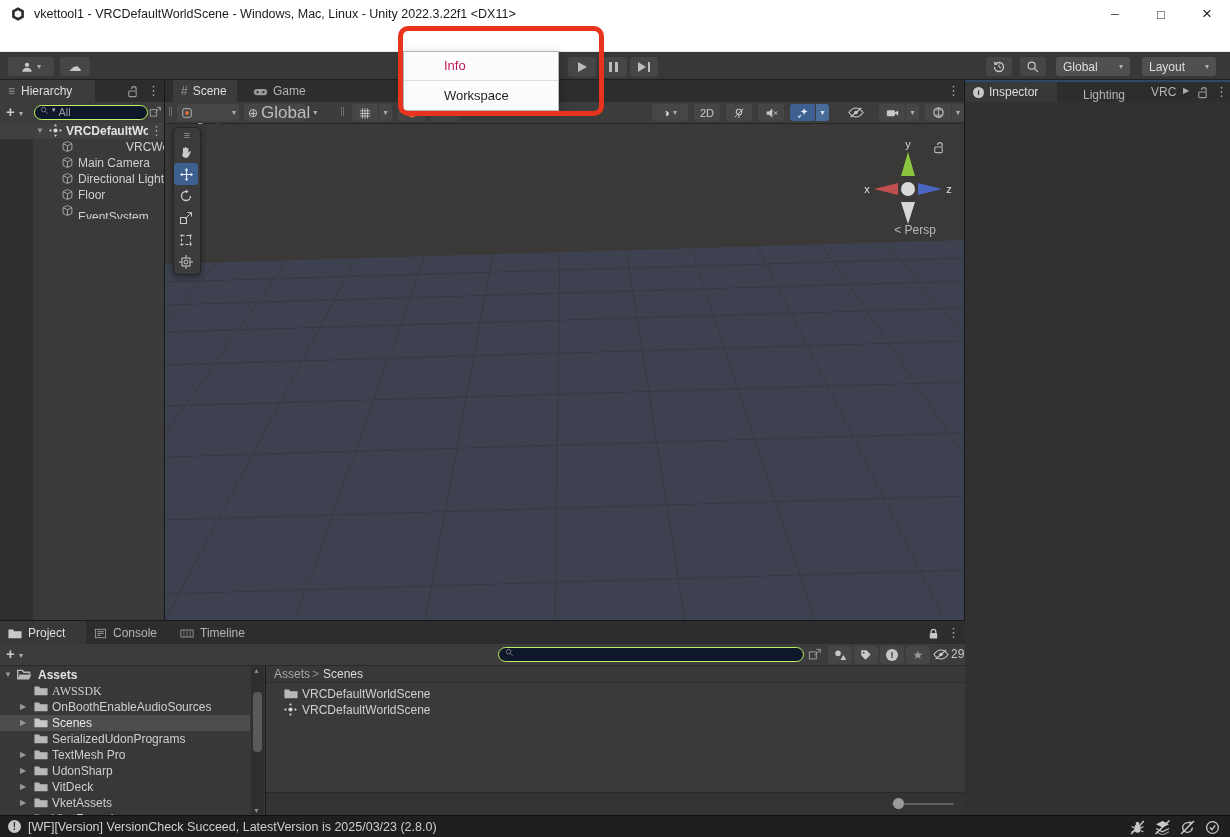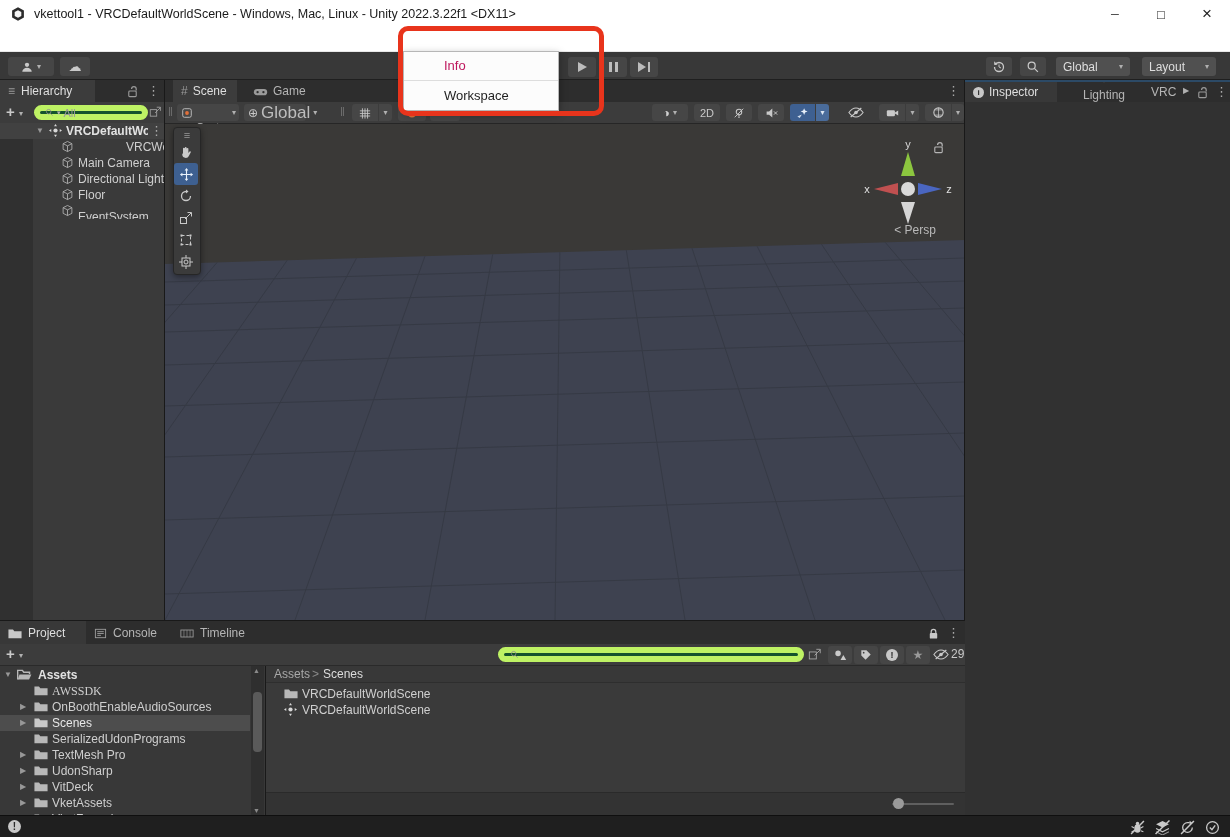--- a/index.html
+++ b/index.html
@@ -6,21 +6,21 @@
   #root{position:relative;width:1230px;height:837px;overflow:hidden;background:#383838;
         font-family:"Liberation Sans","DejaVu Sans",sans-serif;font-size:12px;color:#c9c9c9;
         -webkit-font-smoothing:antialiased;}
   .abs{position:absolute;box-sizing:border-box;}
   .ic{display:inline-block;vertical-align:middle;}
   svg.ic{fill:none;}
   .btn{background:#464646;border-radius:3px;display:flex;align-items:center;justify-content:center;color:#bdbdbd;}
   .ddbtn{background:#505050;border-radius:3px;display:flex;align-items:center;color:#dedede;padding:0 7px;}
   .tab{display:flex;align-items:center;color:#b5b5b5;}
   .tab.active{background:#3c3c3c;color:#dfdfdf;}
-  .searchbox{background:#14532d;border:6px solid #bef264;border-radius:9px;display:flex;align-items:center;color:#9a9a9a;}
+  .searchbox{background:#0f172a;border:1px solid #bef264;border-radius:9px;display:flex;color:#9a9a9a;}
   .row{position:absolute;height:16px;line-height:16px;white-space:nowrap;overflow:hidden;color:#cfcfcf;}
   .caret{font-size:8px;color:#b0b0b0;}
   .kebab{color:#a8a8a8;font-size:13px;}
   .circle-i{display:inline-flex;align-items:center;justify-content:center;border-radius:50%;
             background:#c8c8c8;color:#2a2a2a;font-weight:bold;}
   .vdiv{position:absolute;width:1px;background:#191919;}
   .menu-item{position:absolute;top:28px;height:24px;line-height:24px;color:#1a1a1a;font-size:13px;cursor:default;}
   .tree-arrow{position:absolute;font-size:8px;color:#989898;top:0;}
   .toolbtn{width:24px;height:22px;display:flex;align-items:center;justify-content:center;color:#c9c9c9;}
   .toolbtn.active{background:#3e6091;border-radius:3px;color:#e8f0fa;}
@@ -698,20 +698,21 @@
 
   <div class="abs" style="left:266px;top:792px;width:699px;height:23px;background:#333333;border-top:1px solid #2a2a2a;">
     <div class="abs" style="left:626px;top:10px;width:62px;height:2px;background:#5f5f5f;border-radius:1px;"></div>
     <div class="abs" style="left:627px;top:5px;width:11px;height:11px;border-radius:50%;background:#9a9a9a;"></div>
   </div>
 
   <div class="abs" style="left:0;top:815px;width:1230px;height:22px;background:#1f1f1f;border-top:1px solid #0f0f0f;">
     <span class="circle-i abs" style="left:8px;top:4px;width:13px;height:13px;font-size:10px;">
         <span>!</span>
       </span>
+    <span class="abs" style="left:28px;top:0;line-height:22px;color:#cfcfcf;font-size:12.5px;white-space:nowrap;">[WF][Version] VersionCheck Succeed, LatestVersion is 2025/03/23 (2.8.0)</span>
     <svg class="ic abs" width="15" height="15" style="left:1130px;top:4px;color:#c9c9c9">
         <use href="#i-bug-off"></use>
       </svg>
     <svg class="ic abs" width="15" height="15" style="left:1155px;top:4px;color:#c9c9c9">
         <use href="#i-layers-off"></use>
       </svg>
     <svg class="ic abs" width="15" height="15" style="left:1180px;top:4px;color:#c9c9c9">
         <use href="#i-refresh-off"></use>
       </svg>
     <svg class="ic abs" width="15" height="15" style="left:1205px;top:4px;color:#c9c9c9">

